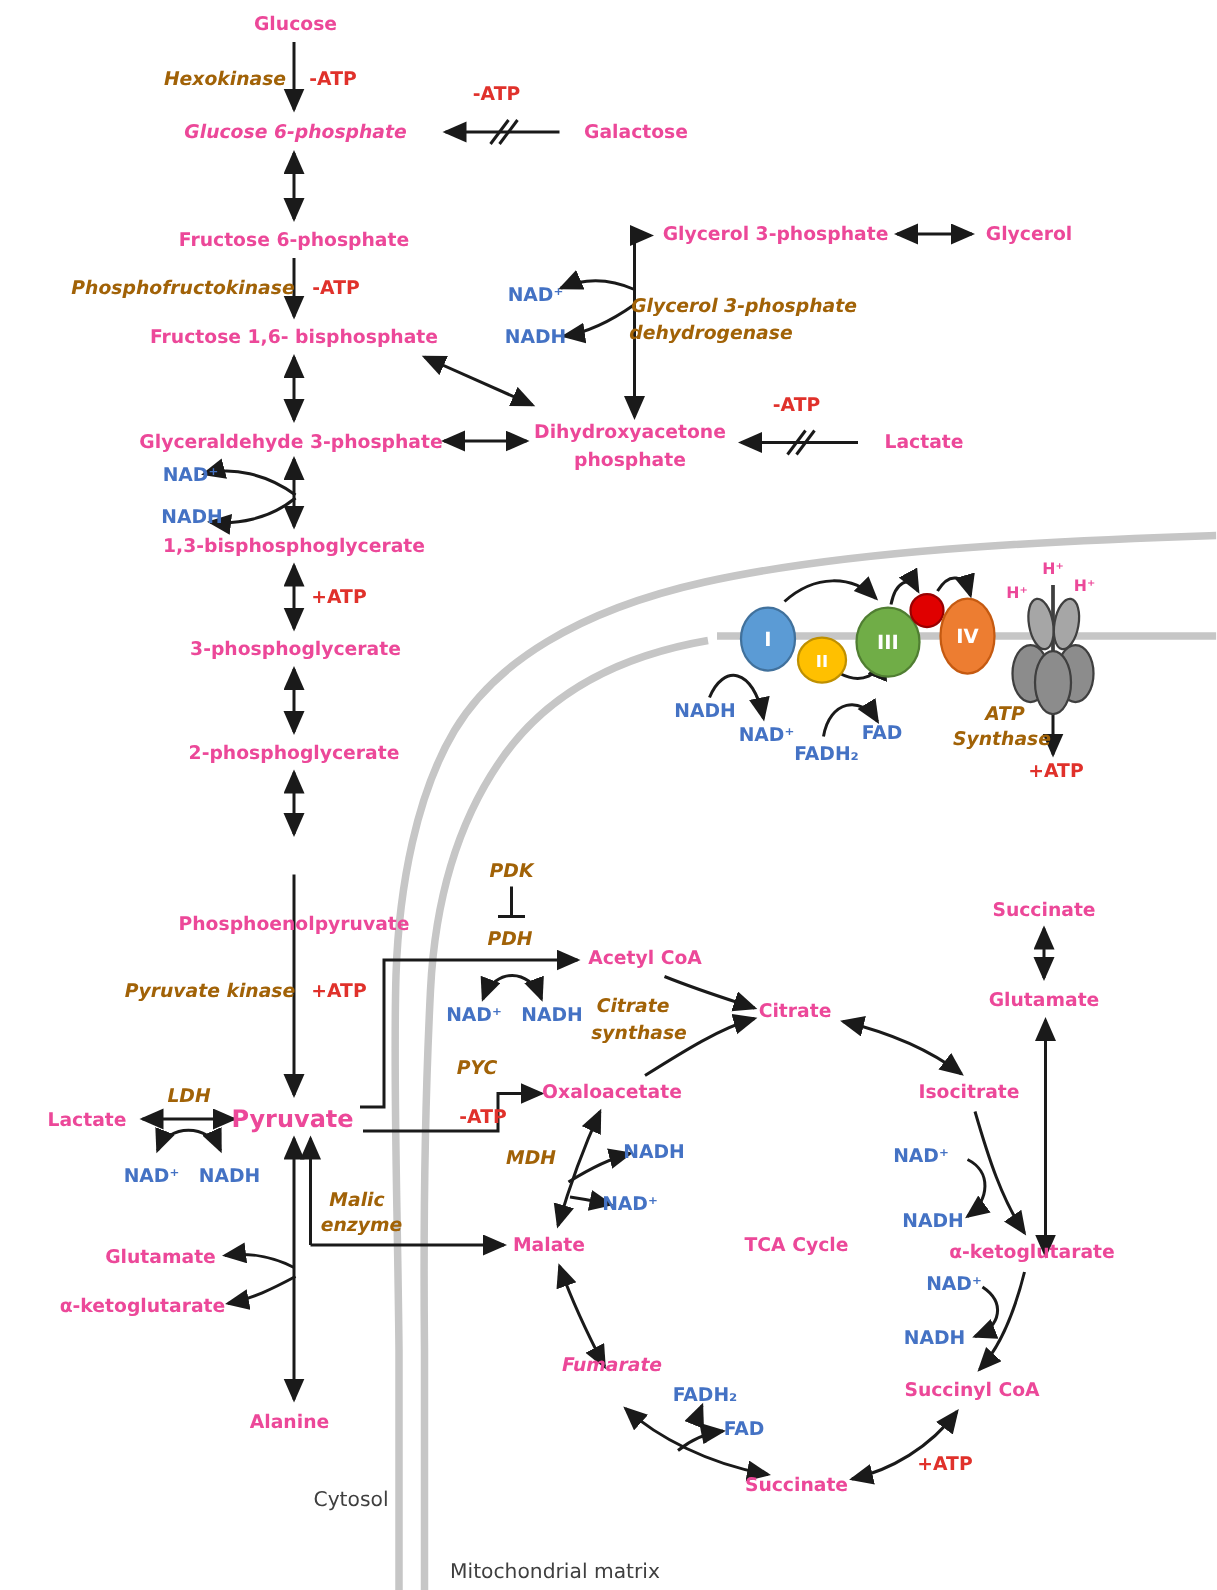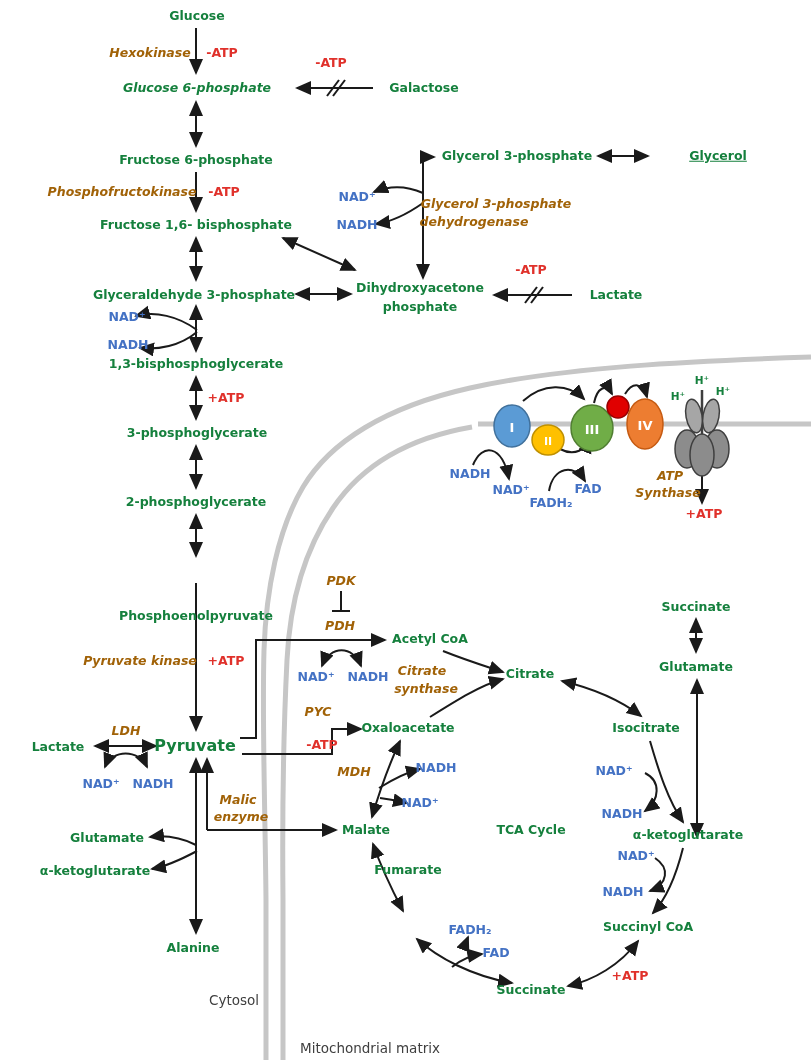--- a/index.html
+++ b/index.html
@@ -2,21 +2,21 @@
 <html><head>
 <meta charset="utf-8">
 <style>
   html,body{margin:0;padding:0;background:#fff;}
   .stage{position:relative;width:811px;height:1060px;background:#fff;overflow:hidden;
          font-family:"DejaVu Sans","Liberation Sans",sans-serif;}
   .stage svg{position:absolute;left:0;top:0;}
   #labels{position:absolute;left:0;top:0;width:811px;height:1060px;}
   .lbl{position:absolute;transform:translate(-50%,-50%);white-space:nowrap;
        font-weight:bold;font-size:12.5px;color:#1a1a1a;line-height:1;}
-  .met{color:#15803d;}
+  .met{color:#ec4899;}
   .met-lg{font-size:16px;}
   .enz{color:#a16207;font-style:italic;}
   .cof{color:#4472c4;}
   .atp{color:#e0312b;}
   .cx{color:#ffffff;font-size:13px;}
   .cx-sm{color:#ffffff;font-size:11px;}
   .hp{font-size:10.5px;}
   .comp{font-weight:normal;color:#3f3f3f;font-size:13.5px;}
 </style>
 </head>
@@ -150,21 +150,21 @@
       <div class="lbl cof" style="left: 128px; top: 345px;">NADH</div>
       <div class="lbl met" style="left: 196px; top: 364px;">1,3-bisphosphoglycerate</div>
       <div class="lbl atp" style="left: 226px; top: 398px;">+ATP</div>
       <div class="lbl met" style="left: 197px; top: 433px;">3-phosphoglycerate</div>
       <div class="lbl met" style="left: 196px; top: 502px;">2-phosphoglycerate</div>
       <div class="lbl met" style="left: 196px; top: 588px; margin-top: 28px;">Phosphoenolpyruvate</div>
       <div class="lbl enz" style="left: 140px; top: 661px;">Pyruvate kinase</div>
       <div class="lbl atp" style="left: 226px; top: 661px;">+ATP</div>
       <div class="lbl met met-lg" style="left: 195px; top: 746px;">Pyruvate</div>
       <div class="lbl met" style="left: 517px; top: 156px;">Glycerol 3-phosphate</div>
-      <div class="lbl met" style="left: 718px; top: 156px; text-decoration: underline;">Glycerol</div>
+      <div class="lbl met" style="left: 686px; top: 156px;">Glycerol</div>
       <div class="lbl cof" style="left: 357px; top: 197px;">NAD⁺</div>
       <div class="lbl cof" style="left: 357px; top: 225px;">NADH</div>
       <div class="lbl enz" style="left: 496px; top: 204px;">Glycerol 3-phosphate</div>
       <div class="lbl enz" style="left: 474px; top: 222px;">dehydrogenase</div>
       <div class="lbl met" style="left: 420px; top: 288px;">Dihydroxyacetone</div>
       <div class="lbl met" style="left: 420px; top: 307px;">phosphate</div>
       <div class="lbl atp" style="left: 531px; top: 270px;">-ATP</div>
       <div class="lbl met" style="left: 616px; top: 295px;">Lactate</div>
       <div class="lbl met hp" style="left: 678px; top: 396px;">H⁺</div>
       <div class="lbl met hp" style="left: 702px; top: 380px;">H⁺</div>
@@ -211,17 +211,17 @@
       <div class="lbl cof" style="left: 614px; top: 771px;">NAD⁺</div>
       <div class="lbl cof" style="left: 622px; top: 814px;">NADH</div>
       <div class="lbl met" style="left: 688px; top: 835px;">α-ketoglutarate</div>
       <div class="lbl cof" style="left: 636px; top: 856px;">NAD⁺</div>
       <div class="lbl cof" style="left: 623px; top: 892px;">NADH</div>
       <div class="lbl met" style="left: 648px; top: 927px;">Succinyl CoA</div>
       <div class="lbl atp" style="left: 630px; top: 976px;">+ATP</div>
       <div class="lbl met" style="left: 531px; top: 990px;">Succinate</div>
       <div class="lbl cof" style="left: 470px; top: 930px;">FADH₂</div>
       <div class="lbl cof" style="left: 496px; top: 953px;">FAD</div>
-      <div class="lbl met" style="left: 408px; top: 870px;">Fumarate</div>
+      <div class="lbl met" style="left: 408px; top: 910px; font-style: italic;">Fumarate</div>
       <div class="lbl comp" style="left: 234px; top: 1001px;">Cytosol</div>
       <div class="lbl comp" style="left: 370px; top: 1049px;">Mitochondrial matrix</div>
     </div>
 </div>
 
 </body></html>

